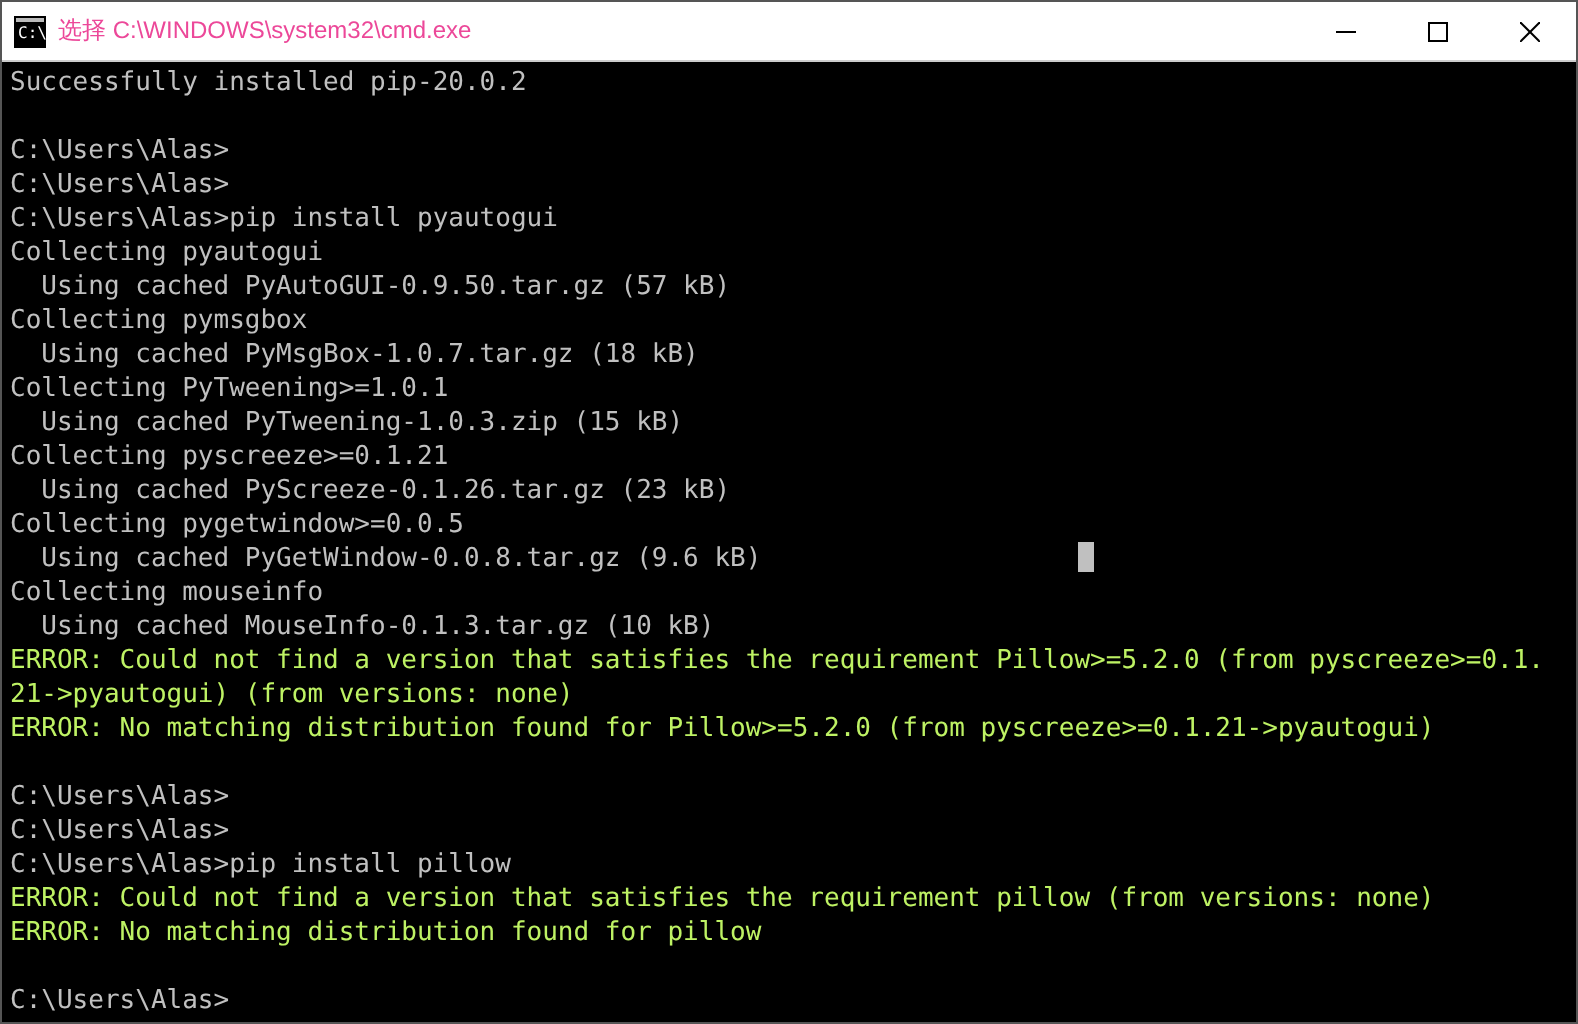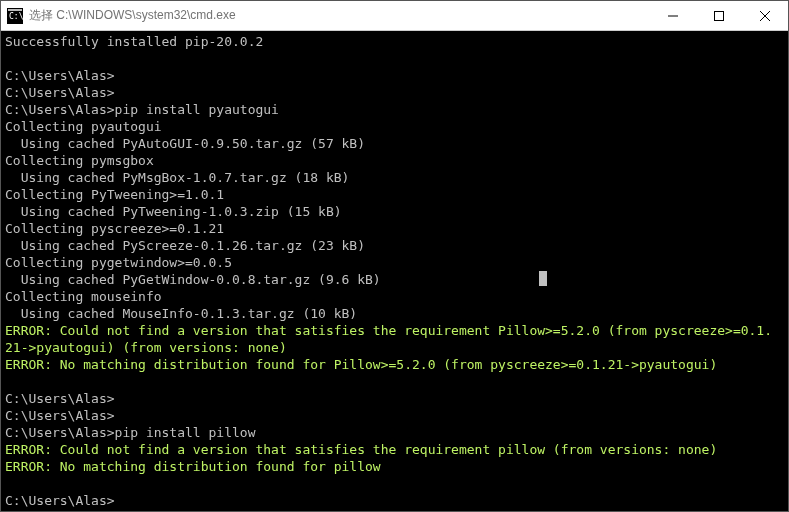--- a/index.html
+++ b/index.html
@@ -30,21 +30,21 @@
     width: 16px;
     height: 16px;
     margin-left: 6px;
     margin-right: 6px;
     display: flex;
     align-items: center;
     justify-content: center;
   }
   .title-text {
     font-size: 12px;
-    color: #737373;
+    color: #ec4899;
     flex: 1;
     white-space: nowrap;
     overflow: hidden;
   }
   .win-controls {
     display: flex;
     height: 100%;
   }
   .win-btn {
     width: 46px;

